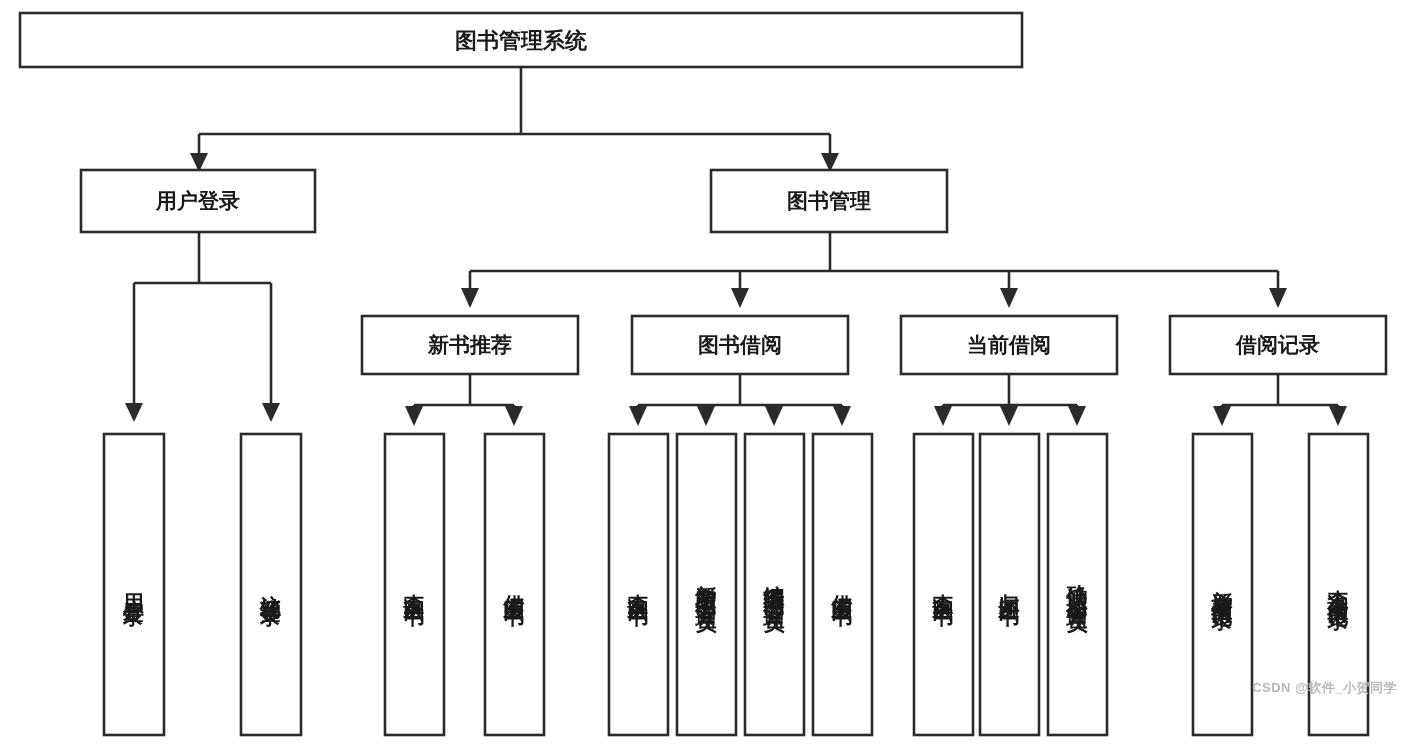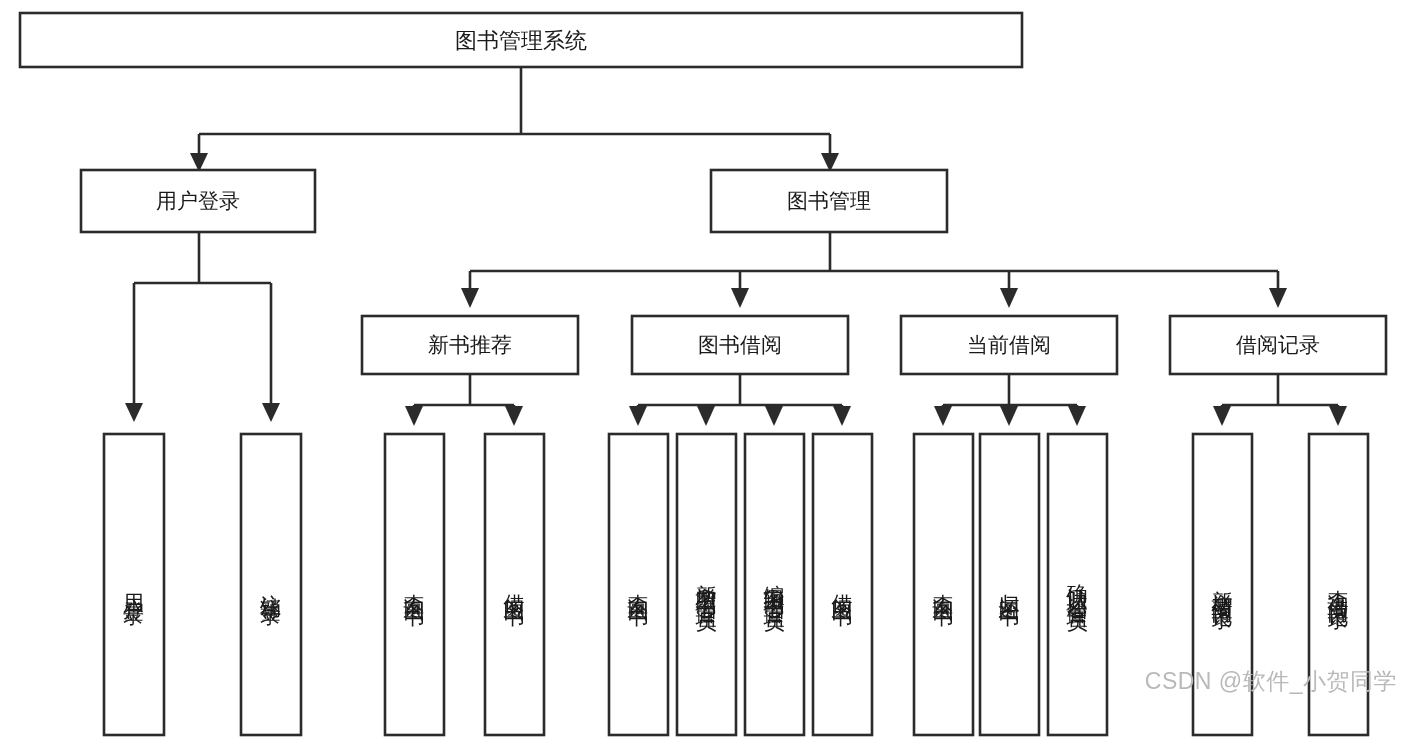--- a/index.html
+++ b/index.html
@@ -11,20 +11,21 @@
     width: 1405px;
     height: 747px;
     font-family: "Liberation Sans", "DejaVu Sans", sans-serif;
     overflow: hidden;
   }
   #diagram-root {
     position: relative;
     width: 1405px;
     height: 703px;
     background: #ffffff;
+    font-weight: bold;
   }
   svg.flow {
     position: absolute;
     left: 0;
     top: 0;
     width: 1405px;
     height: 747px;
     display: block;
   }
   .node-rect {
@@ -69,21 +70,21 @@
     line-height: 1;
     color: #1a1a1a;
     letter-spacing: 4px;
     white-space: nowrap;
   }
   .watermark {
     position: absolute;
     right: 8px;
     bottom: 6px;
     font-family: "Liberation Sans", "DejaVu Sans", sans-serif;
-    font-size: 23px;
+    font-size: 13px;
     color: #b9b9b9;
     letter-spacing: 0.5px;
     white-space: nowrap;
   }
 </style>
 </head>
 <body>
 
 <div id="diagram-root">
 

